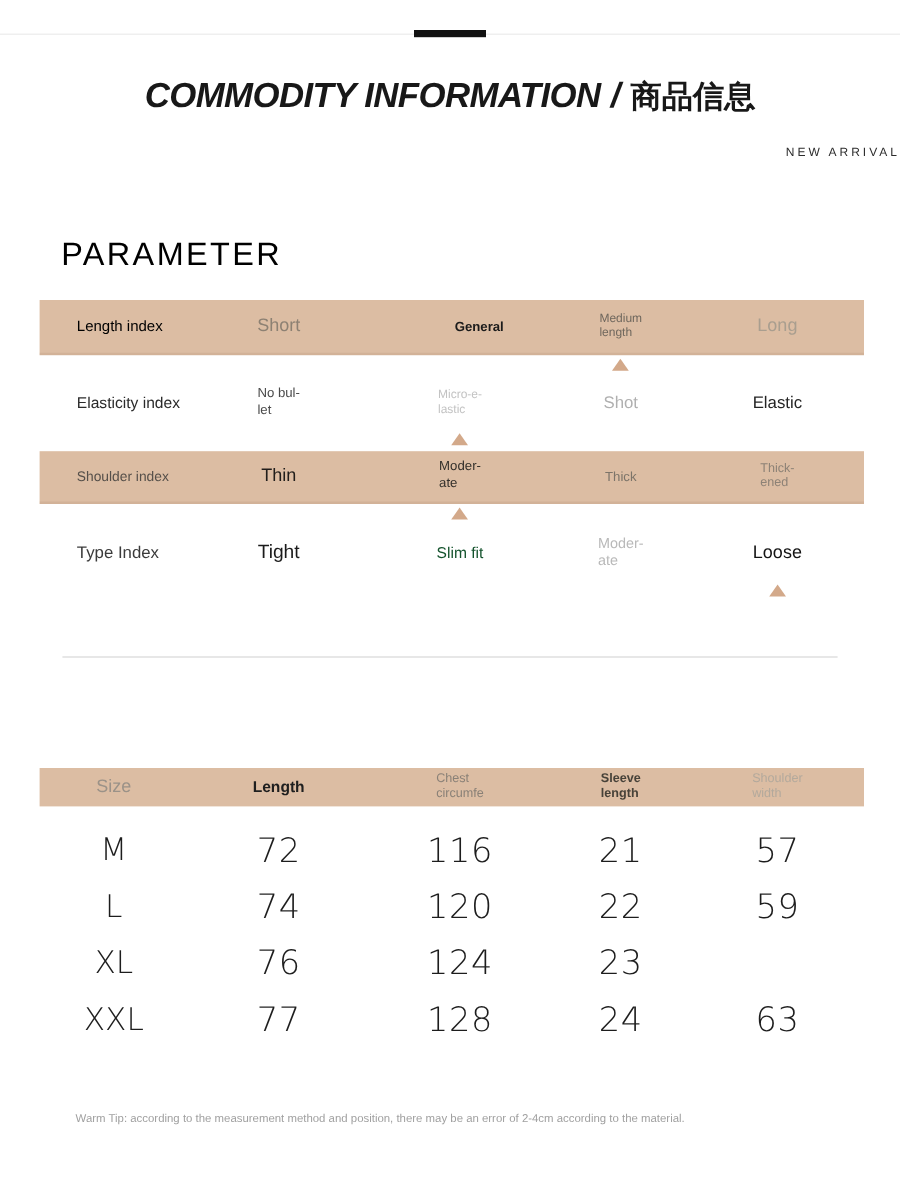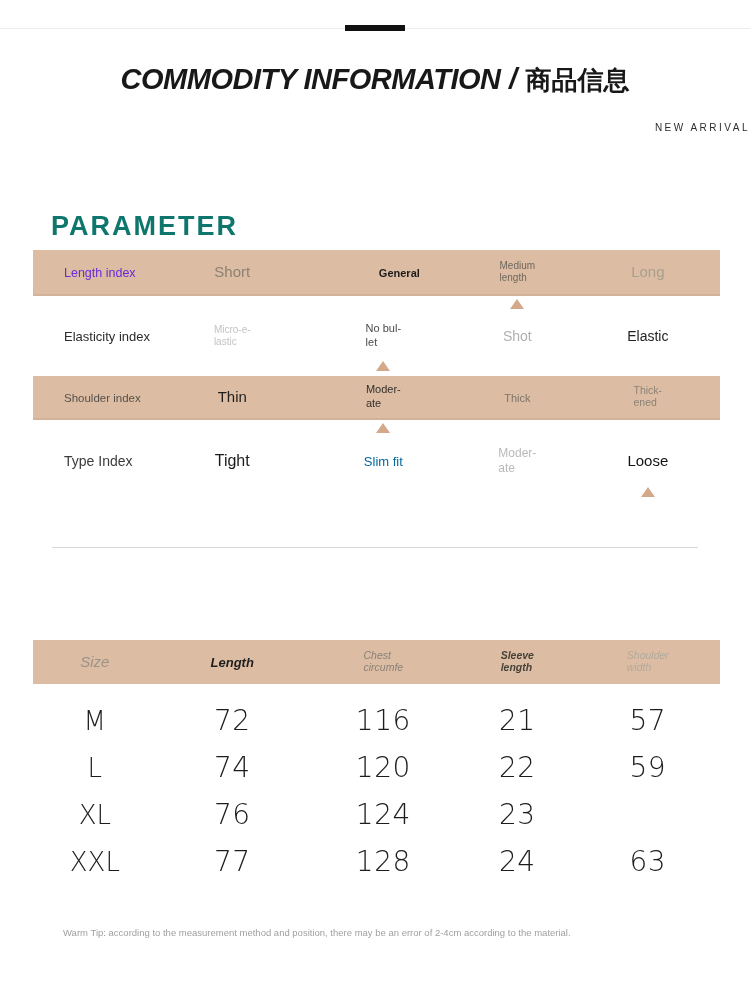--- a/index.html
+++ b/index.html
@@ -16,22 +16,22 @@
 
   
   .title-wrap { position:absolute; top:63px; left:0; width:750px; text-align:center; color:#181818; }
   .title-en  { font-size:29px; font-weight:800; font-style:italic; letter-spacing:-0.5px; }
   .title-sep { font-size:29px; font-weight:700; font-style:italic; padding:0 4px; }
   .title-zh  { font-size:26px; font-weight:700; }
   .subtitle  { position:absolute; top:122px; left:0; width:750px; text-align:right;
                font-size:10px; letter-spacing:2.5px; color:#2c2c2c; }
 
   
-  .param-heading { position:absolute; top:211px; left:51px; font-size:27px; font-weight:700;
-                   letter-spacing:2px; color:#0f766e; }
+  .param-heading { position:absolute; top:197px; left:51px; font-size:27px; font-weight:400;
+                   letter-spacing:2px; color:#000000; }
   .size-heading  { position:absolute; top:590px; left:48px; font-size:27px; font-weight:800;
                    letter-spacing:1px; color:#111; display:flex; align-items:center; }
   .ruler { display:inline-block; position:relative; width:47px; height:14px; margin-left:9px;
            border:2px solid #2a2a2a; border-radius:3px; background:#fff; }
   .ruler .ticks { position:absolute; top:0; left:3px; right:3px; height:6px;
                   background:repeating-linear-gradient(90deg,#2a2a2a 0 1.5px,transparent 1.5px 4.5px); }
 
   
   .grid5 { display:grid; grid-template-columns:18% 22% 22% 17% 21%; align-items:center; }
   .cell { text-align:center; }
@@ -42,48 +42,48 @@
   .p-row { height:46px; }
   .p-row.short { height:44px; }
   .p-row.tan { background:#dcbda3; border-bottom:2px solid rgba(140,100,70,0.12); }
   .p-row .lbl-cell { text-align:left; padding-left:31px; white-space:nowrap; }
   .marker-row { height:18px; display:grid; grid-template-columns:18% 22% 22% 17% 21%; align-items:start; }
   .tri { width:0; height:0; justify-self:center; margin-top:3px;
          border-left:7px solid transparent; border-right:7px solid transparent;
          border-bottom:10px solid #d3a98a; }
   .pos3 { grid-column:3; } .pos4 { grid-column:4; } .pos5 { grid-column:5; }
 
-  .lbl     { font-size:12.5px; color:#6d28d9; }
+  .lbl     { font-size:12.5px; color:#000000; }
   .lbl-b   { font-size:13px;  color:#2b2b2b; }
   .lbl-sm  { font-size:11.5px; color:#56504a; }
   .lbl-md  { font-size:14px;  color:#3b3b3b; }
 
   .two { white-space:pre-line; text-align:left; line-height:1.2; }
   .o-short   { font-size:15px; color:#8d8173; }
   .o-general { font-size:11px; font-weight:600; color:#1b1b1b;margin-left:32px; }
   .o-medium  { font-size:10px; color:#6f675d; }
   .o-long    { font-size:15px; color:#a99e8f; }
   .o-nobul   { font-size:11px; color:#4a4a4a; }
   .o-micro   { font-size:10px; color:#c3c3c3; }
   .o-shot    { font-size:14px; color:#b0b0b0; }
   .o-elastic { font-size:14px; color:#242424; }
   .o-thin    { font-size:15px; color:#211e1b; }
   .o-moder3  { font-size:11px; color:#33302b; }
   .o-thick   { font-size:11px; color:#7c7469; }
   .o-thickened { font-size:10.5px; color:#8d8276; }
   .o-tight   { font-size:16px; color:#1b1b1b; }
-  .o-slimfit { font-size:13px; color:#0369a1; }
+  .o-slimfit { font-size:13px; color:#14532d; }
   .o-moder4  { font-size:12px; color:#b9b9b9; }
   .o-loose   { font-size:15px; font-weight:500; color:#141414; }
 
   .separator { position:absolute; top:547px; left:52px; width:646px; height:1px; background:#d8d8d8; }
 
   
   .size-table { position:absolute; top:640px; left:33px; width:687px; }
-  .s-header { height:44px; background:#dcbda3;font-style:italic; }
+  .s-header { height:32px; background:#dcbda3; }
   .h-size     { font-size:15px; color:#9b9288; }
   .h-length   { font-size:13px; font-weight:600; color:#1f1f1f; }
   .h-chest    { font-size:10.5px; color:#8a8177; }
   .h-sleeve   { font-size:10.5px; font-weight:600; color:#474239; }
   .h-shoulder { font-size:10.5px; color:#b3a99c; }
   .s-body { margin-top:13px; }
   .s-row { height:47px; }
   .num { font-family:"DejaVu Sans", sans-serif; font-weight:200; font-size:28px;
          letter-spacing:0.5px; color:#1d1d1d; }
   .sz  { font-family:"DejaVu Sans", sans-serif; font-weight:200; font-size:26px; color:#1d1d1d; }
@@ -118,24 +118,24 @@
       <div class="cell"><span class="o-medium two">Medium
 length</span></div>
       <div class="cell"><span class="o-long">Long</span></div>
     </div>
     <div class="marker-row">
       <div class="tri pos4"></div>
     </div>
 
     <div class="p-row short grid5">
       <div class="cell lbl-cell"><span class="lbl-b">Elasticity index</span></div>
+      <div class="cell"><span class="o-nobul two">No bul-
+let</span></div>
       <div class="cell"><span class="o-micro two">Micro-e-
 lastic</span></div>
-      <div class="cell"><span class="o-nobul two">No bul-
-let</span></div>
       <div class="cell"><span class="o-shot">Shot</span></div>
       <div class="cell"><span class="o-elastic">Elastic</span></div>
     </div>
     <div class="marker-row">
       <div class="tri pos3"></div>
     </div>
 
     <div class="p-row short tan grid5">
       <div class="cell lbl-cell"><span class="lbl-sm">Shoulder index</span></div>
       <div class="cell"><span class="o-thin">Thin</span></div>

